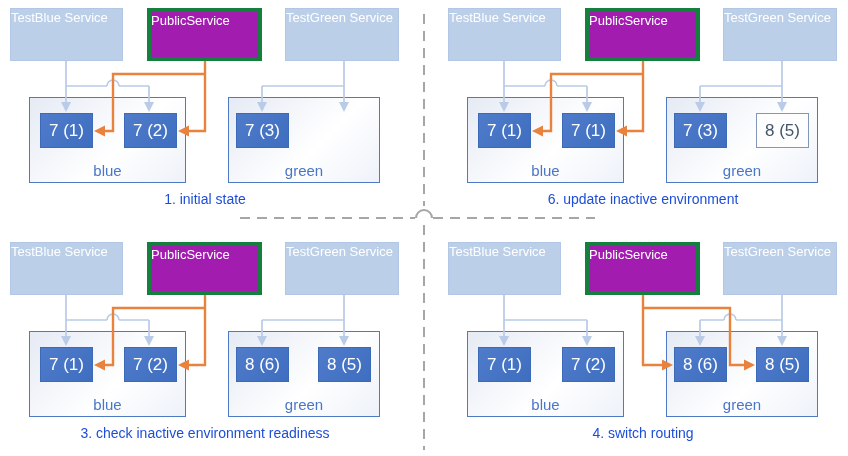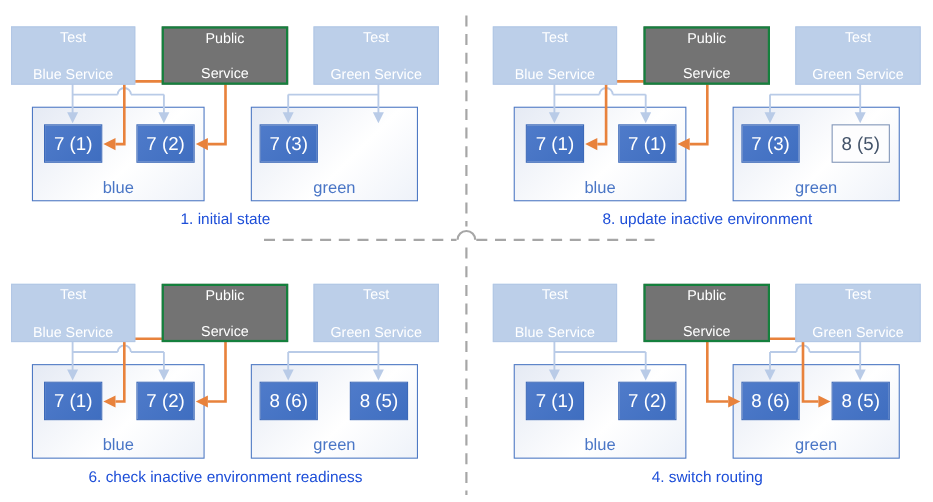--- a/index.html
+++ b/index.html
@@ -7,26 +7,26 @@
     position:relative;width:848px;height:456px;background:#ffffff;overflow:hidden;
     font-family:"Liberation Sans", sans-serif;
   }
   .panel{position:absolute;width:424px;height:228px;}
   .inner{position:absolute;left:0;top:0;width:424px;height:228px;}
   .inner.dx{left:14px;}
   .inner.dy{top:6px;}
 
   .svc{
     position:absolute;top:8px;height:53px;box-sizing:border-box;
-    display:flex;flex-direction:column;justify-content:space-between;
-    text-align:center;color:#ffffff;font-size:13px;line-height:1.32;margin-top:16px;
+    display:flex;flex-direction:row;justify-content:flex-start;
+    text-align:center;color:#ffffff;font-size:13px;line-height:1.32;
   }
   .svc span{display:block;}
   .svc.light{background:#bccfe9;border:1px solid #b2c7e5;}
-  .svc.public{background:#737373;border:2px solid #15803d;}
+  .svc.public{background:#a21caf;border:4px solid #15803d;}
 
   .env{
     position:absolute;top:97px;height:86px;box-sizing:border-box;
     border:1.5px solid #4e79c4;
     background:linear-gradient(135deg,#e5eaf4 0%,#ffffff 58%,#eef2f9 100%);
   }
   .envlabel{
     position:absolute;bottom:3px;left:0;right:0;text-align:center;
     color:#4a76c6;font-size:15px;
   }
@@ -142,21 +142,21 @@
       </div>
       <div class="svc public" style="left:147px;width:115px">
         <span>Public</span>
         <span>Service</span>
       </div>
       <div class="svc light" style="left:285px;width:114px">
         <span>Test</span>
         <span>Green Service</span>
       </div>
 
-      <div class="caption">8. update inactive environment</div>
+      <div class="caption">6. update inactive environment</div>
     </div>
   </div>
 
   <div class="panel" style="left:0;top:228px">
     <div class="inner dy">
       <div class="env" style="left:29px;width:157px">
         <div class="pod" style="left:10px" data-variant="filled">7 (1)</div>
         <div class="pod" style="left:94px" data-variant="filled">7 (2)</div>
         <div class="envlabel">blue</div>
       </div>
@@ -185,21 +185,21 @@
       </div>
       <div class="svc public" style="left:147px;width:115px">
         <span>Public</span>
         <span>Service</span>
       </div>
       <div class="svc light" style="left:285px;width:114px">
         <span>Test</span>
         <span>Green Service</span>
       </div>
 
-      <div class="caption">6. check inactive environment readiness</div>
+      <div class="caption">3. check inactive environment readiness</div>
     </div>
   </div>
 
   <div class="panel" style="left:424px;top:228px">
     <div class="inner dx dy">
       <div class="env" style="left:29px;width:157px">
         <div class="pod" style="left:10px" data-variant="filled">7 (1)</div>
         <div class="pod" style="left:94px" data-variant="filled">7 (2)</div>
         <div class="envlabel">blue</div>
       </div>

